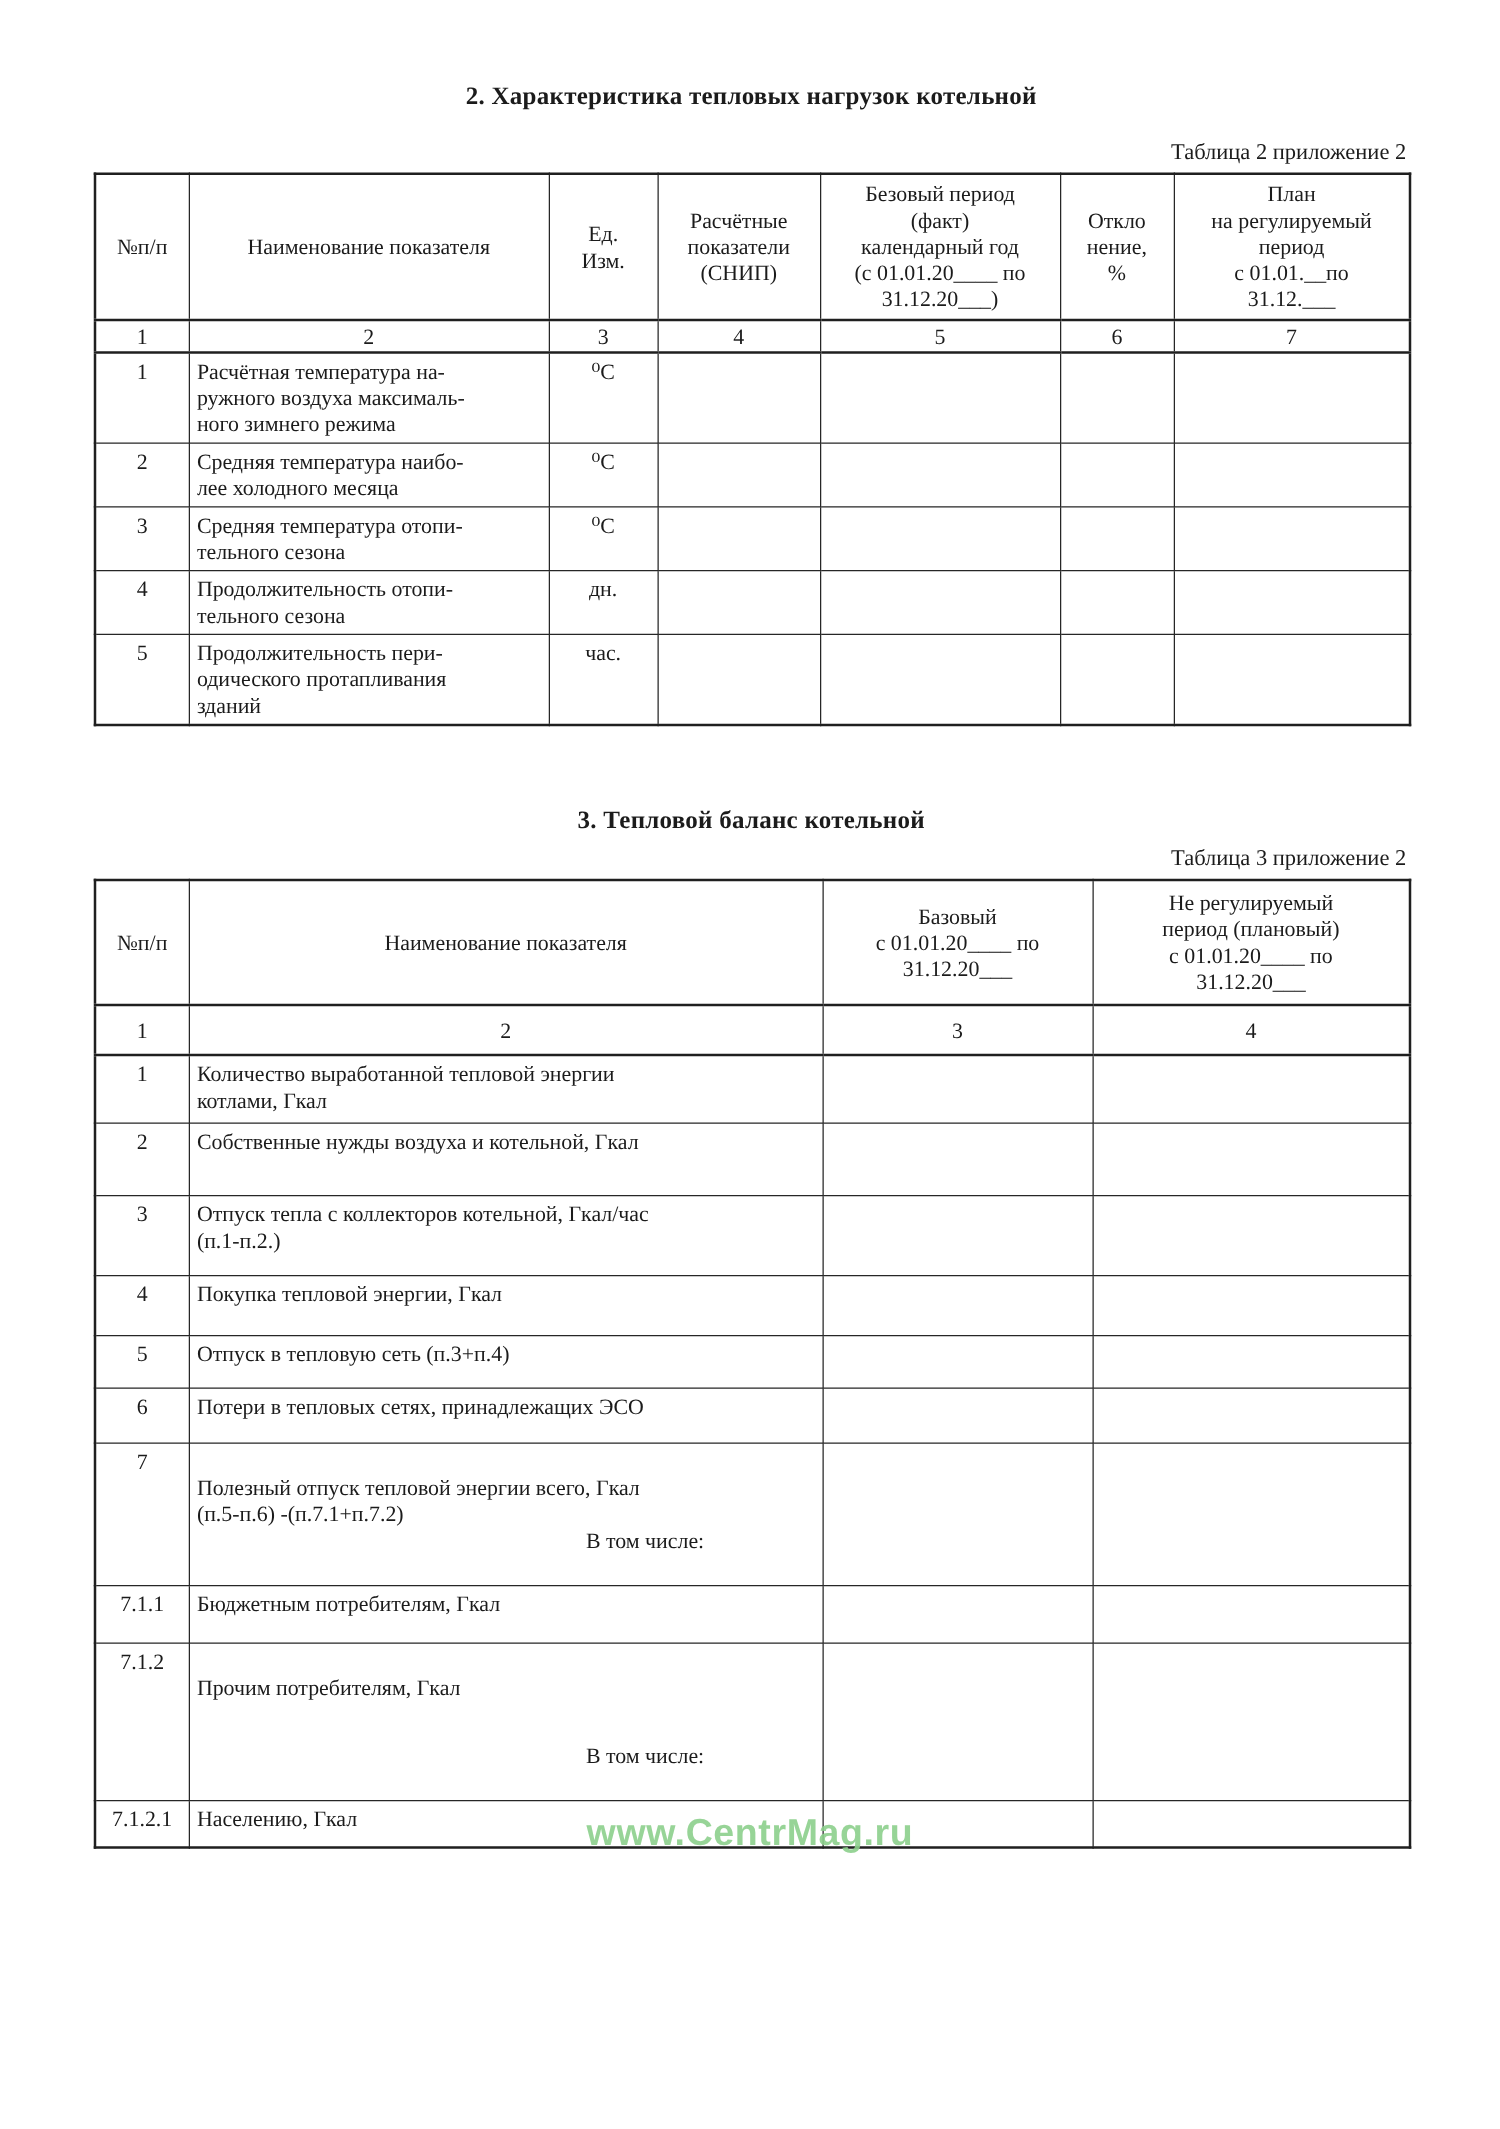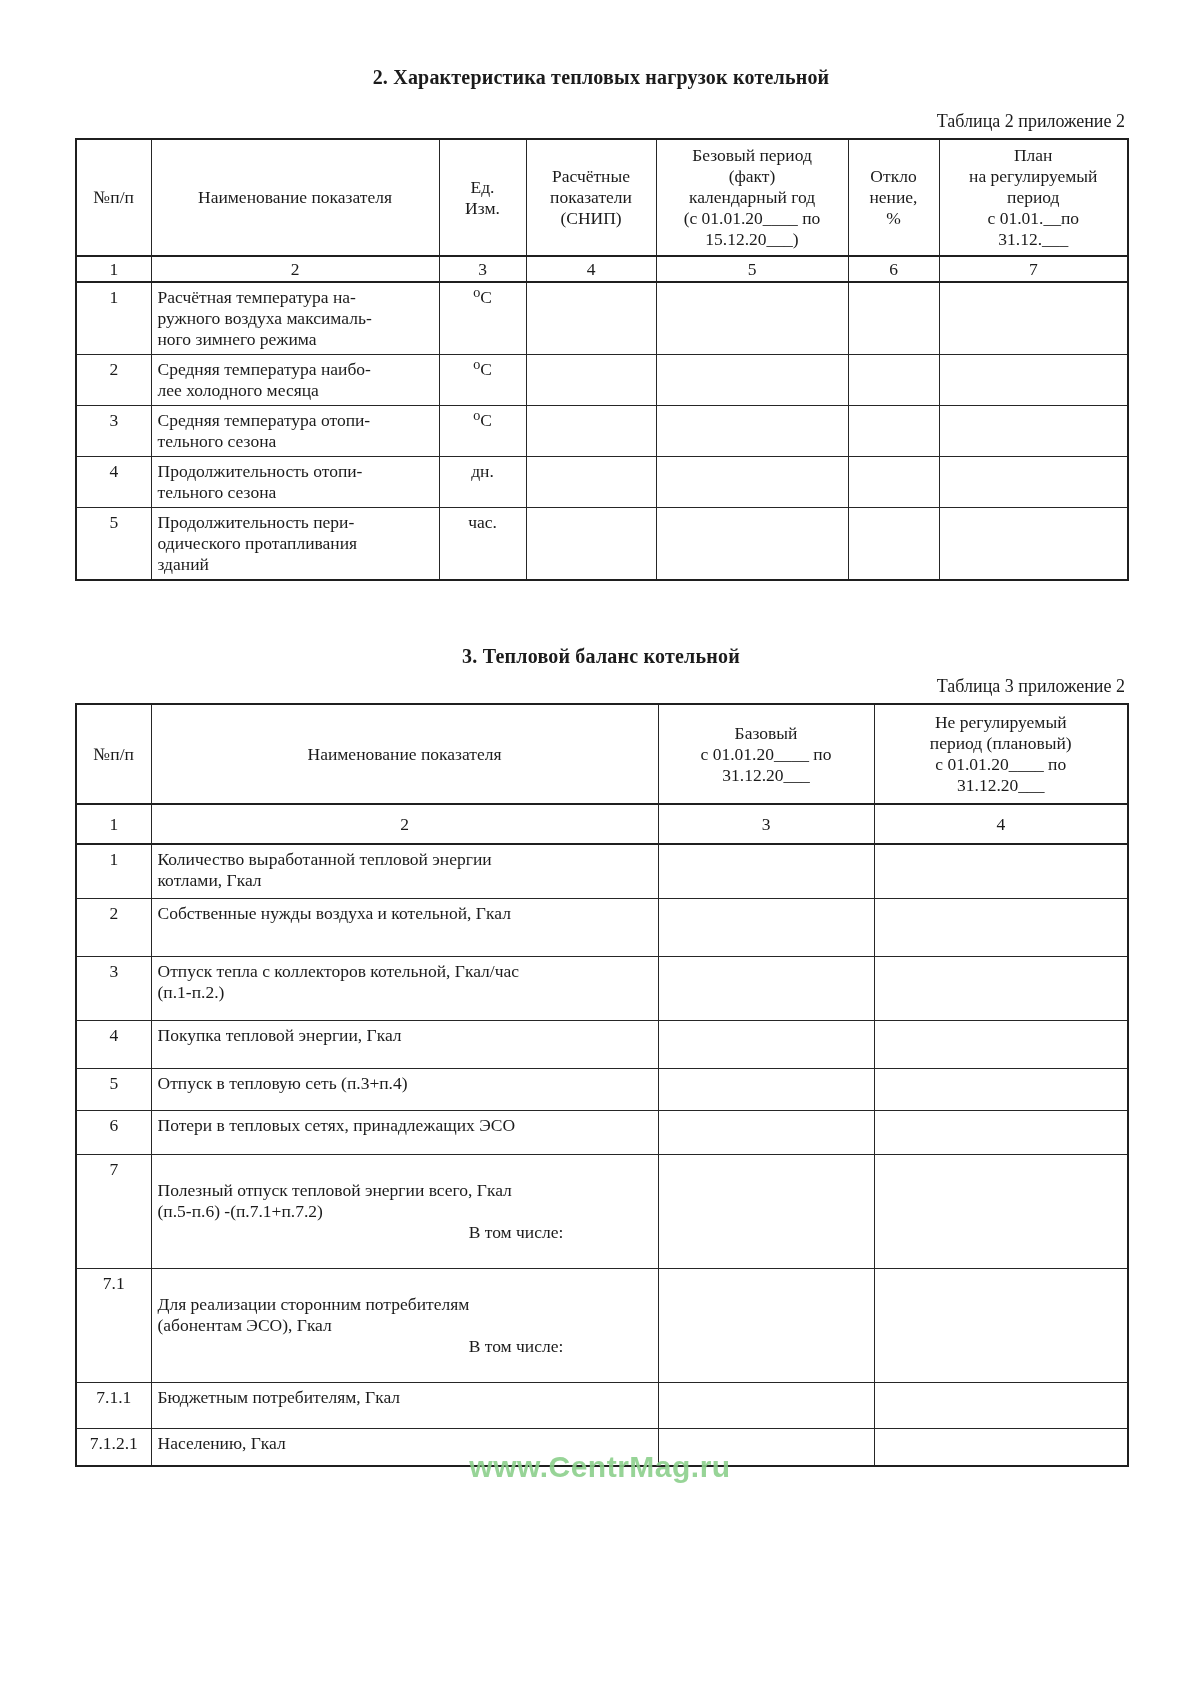--- a/index.html
+++ b/index.html
@@ -95,21 +95,21 @@
         <td>Наименование показателя</td>
         <td>Ед.
 Изм.</td>
         <td>Расчётные
 показатели
 (СНИП)</td>
         <td>Безовый период
 (факт)
 календарный год
 (с 01.01.20____ по
-15.12.20___)</td>
+31.12.20___)</td>
         <td>Откло
 нение,
 %</td>
         <td>План
 на регулируемый
 период
 с 01.01.__по
 31.12.___</td>
       </tr>
       <tr class="nums" style="height:26px">
@@ -246,33 +246,32 @@
       <tr style="height:58px">
         <td class="c-num">7</td>
         <td class="c-name">
           <div class="nm">Полезный отпуск тепловой энергии всего, Гкал
 (п.5-п.6) -(п.7.1+п.7.2)</div>
           <div class="vtc up">В том числе:</div>
         </td>
         <td class="c-val"></td>
         <td class="c-val"></td>
       </tr>
-      <tr style="height:56px">
-        <td class="c-num">7.1</td>
-        <td class="c-name">
-          <div class="nm">Для реализации сторонним потребителям
-(абонентам ЭСО), Гкал</div>
-          <div class="vtc up">В том числе:</div>
-        </td>
-        <td class="c-val"></td>
-        <td class="c-val"></td>
-      </tr>
       <tr style="height:46px">
         <td class="c-num">7.1.1</td>
         <td class="c-name">Бюджетным потребителям, Гкал</td>
+        <td class="c-val"></td>
+        <td class="c-val"></td>
+      </tr>
+      <tr style="height:64px">
+        <td class="c-num">7.1.2</td>
+        <td class="c-name">
+          <div class="nm">Прочим потребителям, Гкал</div>
+          <div class="vtc gap">В том числе:</div>
+        </td>
         <td class="c-val"></td>
         <td class="c-val"></td>
       </tr>
       <tr style="height:38px">
         <td class="c-num">7.1.2.1</td>
         <td class="c-name">Населению, Гкал</td>
         <td class="c-val"></td>
         <td class="c-val"></td>
       </tr>
     </tbody>

